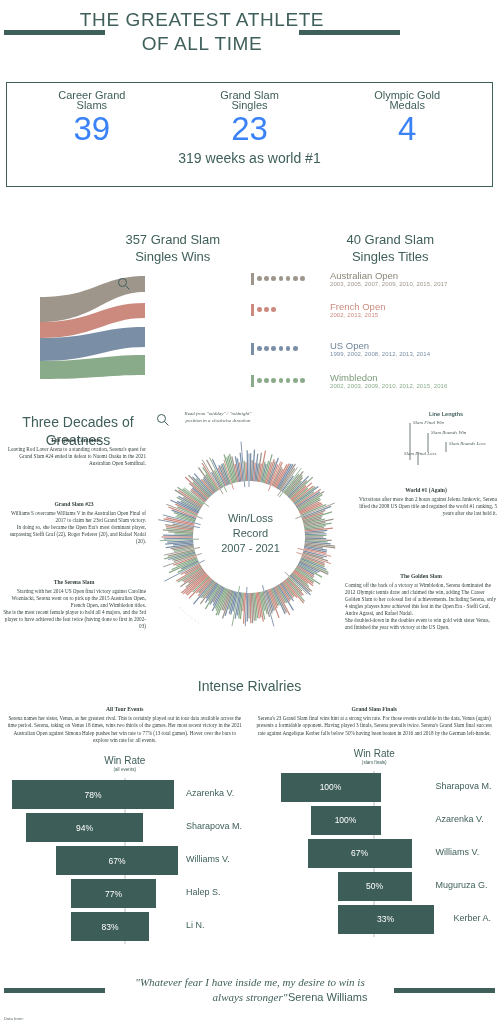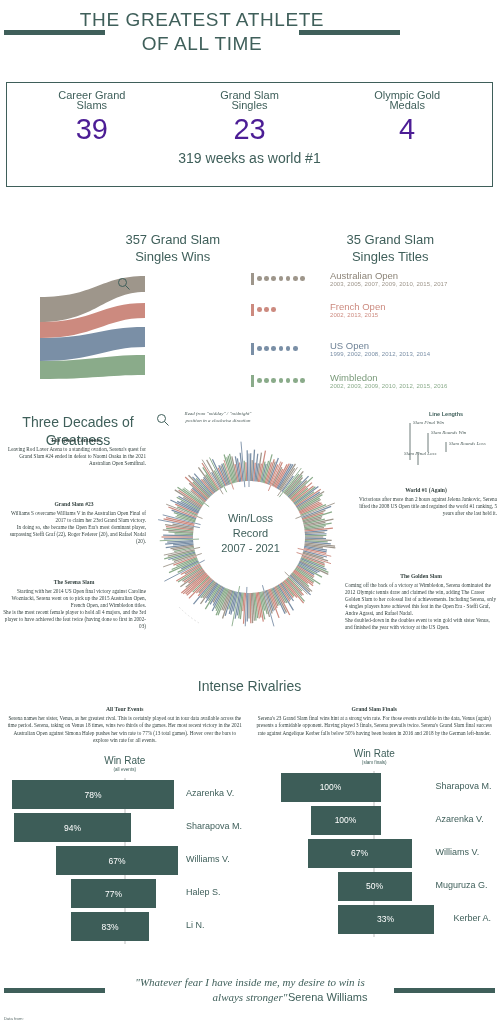--- a/index.html
+++ b/index.html
@@ -85,21 +85,21 @@
   .flag::before {
     content: ""; position: absolute; left: 0; top: 0;
     width: 11px; height: 7.5px; background: #2a3b80;
   }
   .country-name { font-size: 7px; margin-left: 7px; color: #3f5f5a; }
 
   .profile-right { flex: 1; padding: 8px 6px 6px 6px; }
   .stat-row { display: flex; }
   .stat { flex: 1; text-align: center; }
   .stat-label { font-size: 11px; line-height: 9.5px; color: #3f5f5a; }
-  .stat-value { font-size: 29px; line-height: 34px; font-weight: 400; color: #4c1d95; margin-top: 2px; }
+  .stat-value { font-size: 33px; line-height: 34px; font-weight: 400; color: #3b82f6; margin-top: 2px; }
   .weeks-line { text-align: center; font-size: 14px; margin-top: 4px; color: #3f5f5a; }
 
   
   .slam-section { position: absolute; top: 225; left: 0; width: 499px; }
   .slam-heads { display: flex; padding-top: 6px; }
   .slam-head {
     flex: 1; text-align: center;
     font-size: 13px; line-height: 17px; color: #3f5f5a;
   }
   .slam-head-left { padding-left: 64px; }
@@ -240,21 +240,21 @@
     </div>
   </div>
 
   <div class="slam-section" style="top:225px;">
     <div class="slam-heads">
       <div class="slam-head slam-head-left">
         <div>357 Grand Slam</div>
         <div>Singles Wins</div>
       </div>
       <div class="slam-head">
-        <div>35 Grand Slam</div>
+        <div>40 Grand Slam</div>
         <div>Singles Titles</div>
       </div>
     </div>
 
     <div class="sankey-wrap">
       <svg class="sankey-svg" width="250" height="110" viewBox="0 0 250 110">
         <path d="M40,22 L40,47 C95,47 105,17 145,17 L145,1 C100,1 95,22 40,22 Z" fill="#9e968b"></path>
         <path d="M40,47 L40,63 C95,63 105,43 145,43 L145,28 C100,28 95,47 40,47 Z" fill="#cc8a7f"></path>
         <path d="M40,63 L40,86 C95,86 105,72 145,72 L145,52 C100,52 95,63 40,63 Z" fill="#7a8fa6"></path>
         <path d="M40,86 L40,104 C95,104 105,100 145,100 L145,80 C100,80 95,86 40,86 Z" fill="#8aab8a"></path>
@@ -699,21 +699,21 @@
           <div class="axis-line"></div>
 
           <div class="bar-row">
             <div class="bar" style="left:6px; width:162px;">
               <span class="bar-pct">78%</span>
             </div>
             <div class="bar-name">Azarenka V.</div>
           </div>
 
           <div class="bar-row">
-            <div class="bar" style="left:8px; width:117px;">
+            <div class="bar" style="left:20px; width:117px;">
               <span class="bar-pct">94%</span>
             </div>
             <div class="bar-name">Sharapova M.</div>
           </div>
 
           <div class="bar-row">
             <div class="bar" style="left:50px; width:122px;">
               <span class="bar-pct">67%</span>
             </div>
             <div class="bar-name">Williams V.</div>

